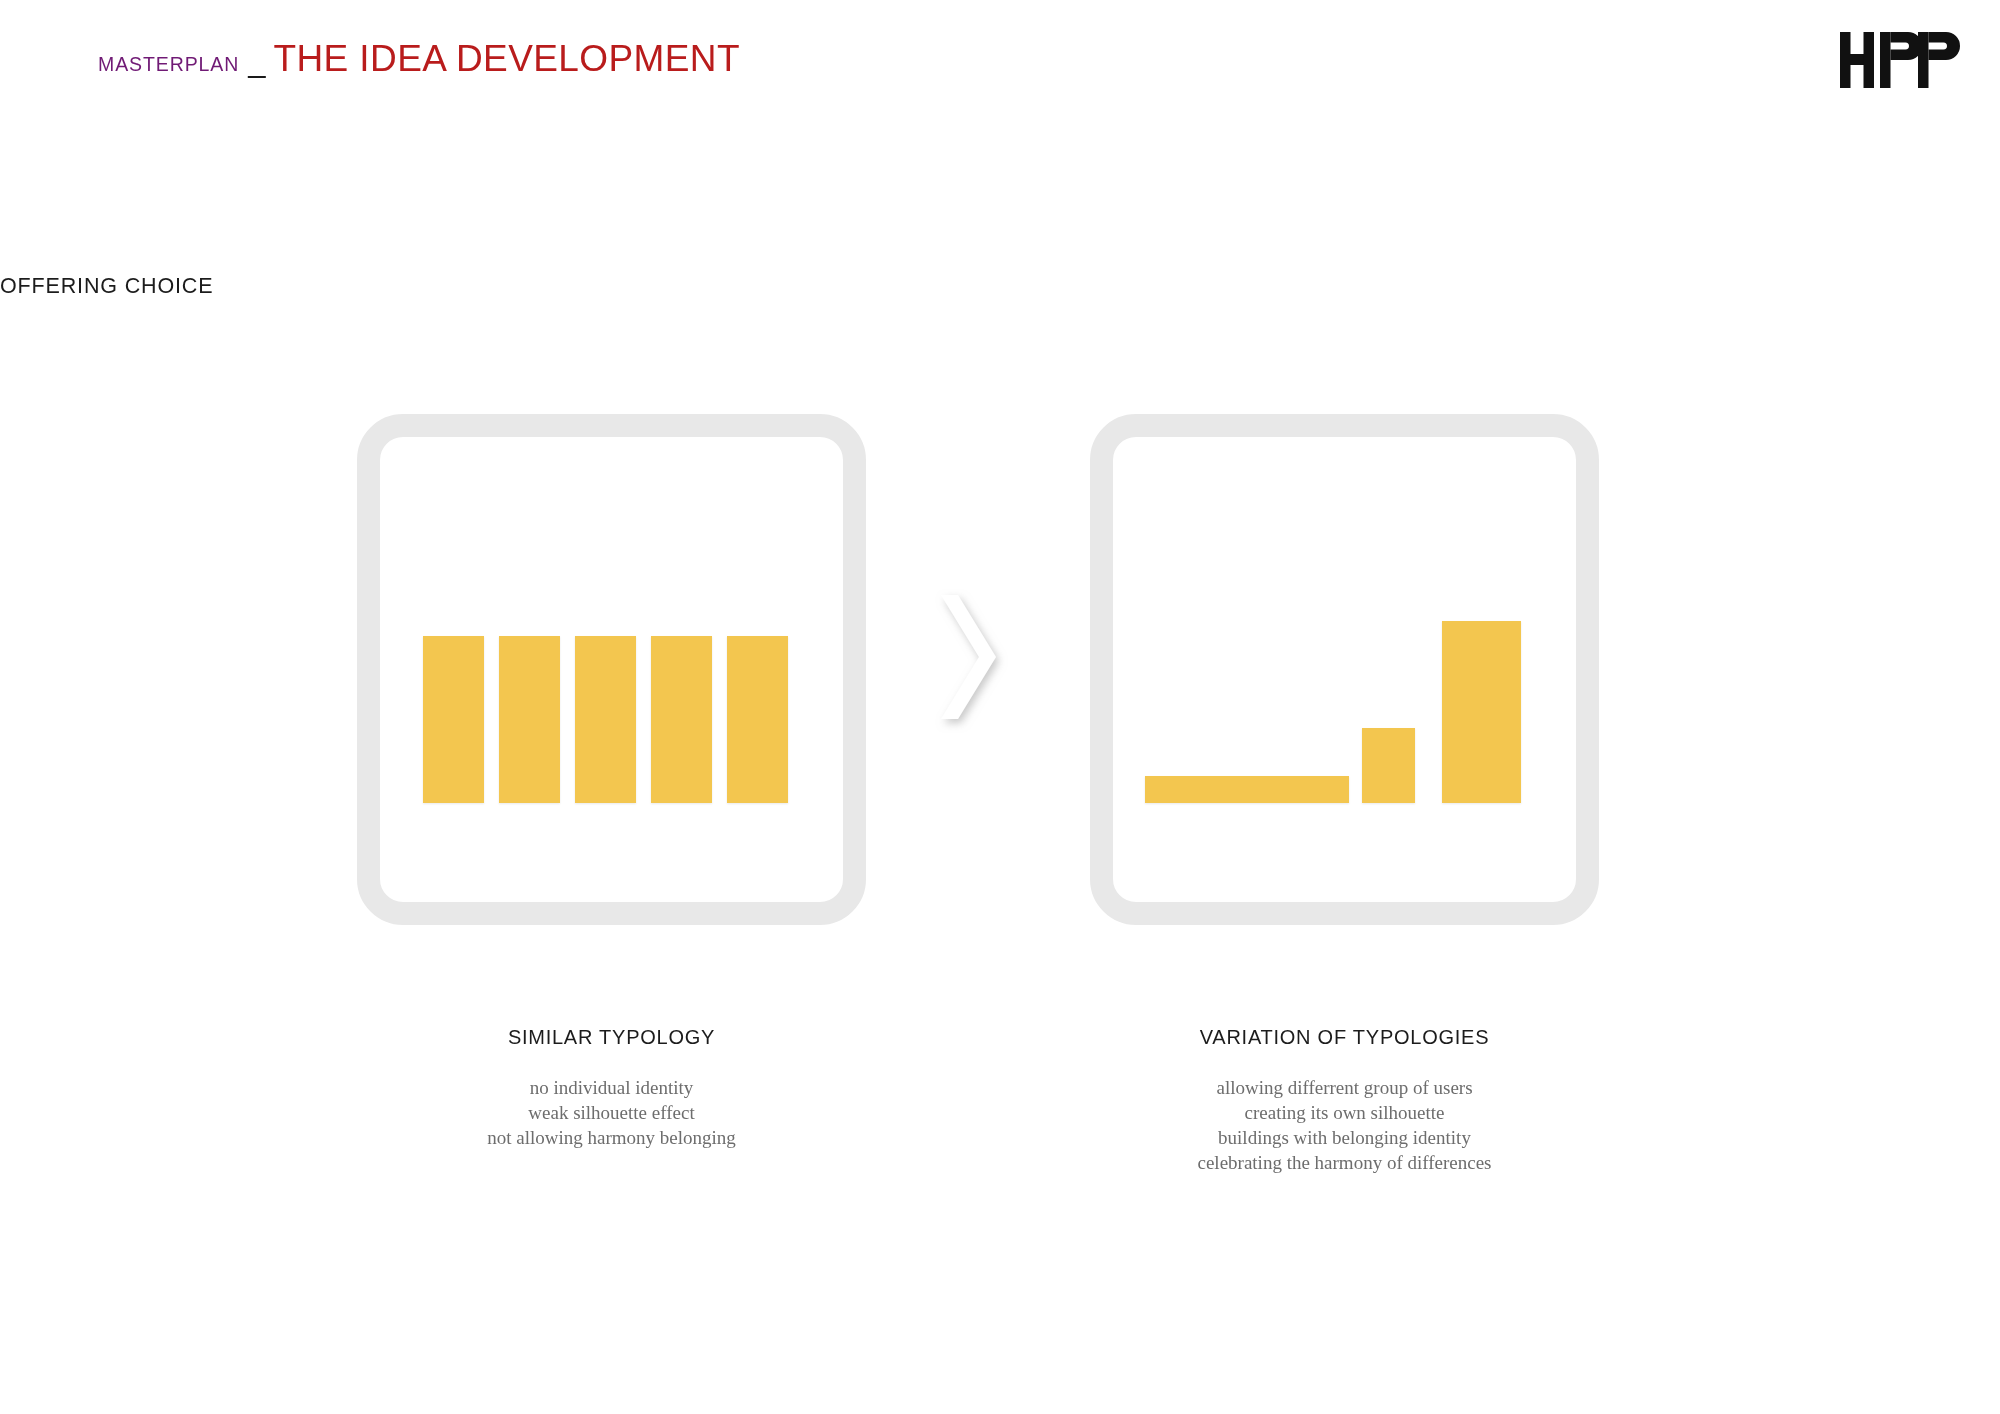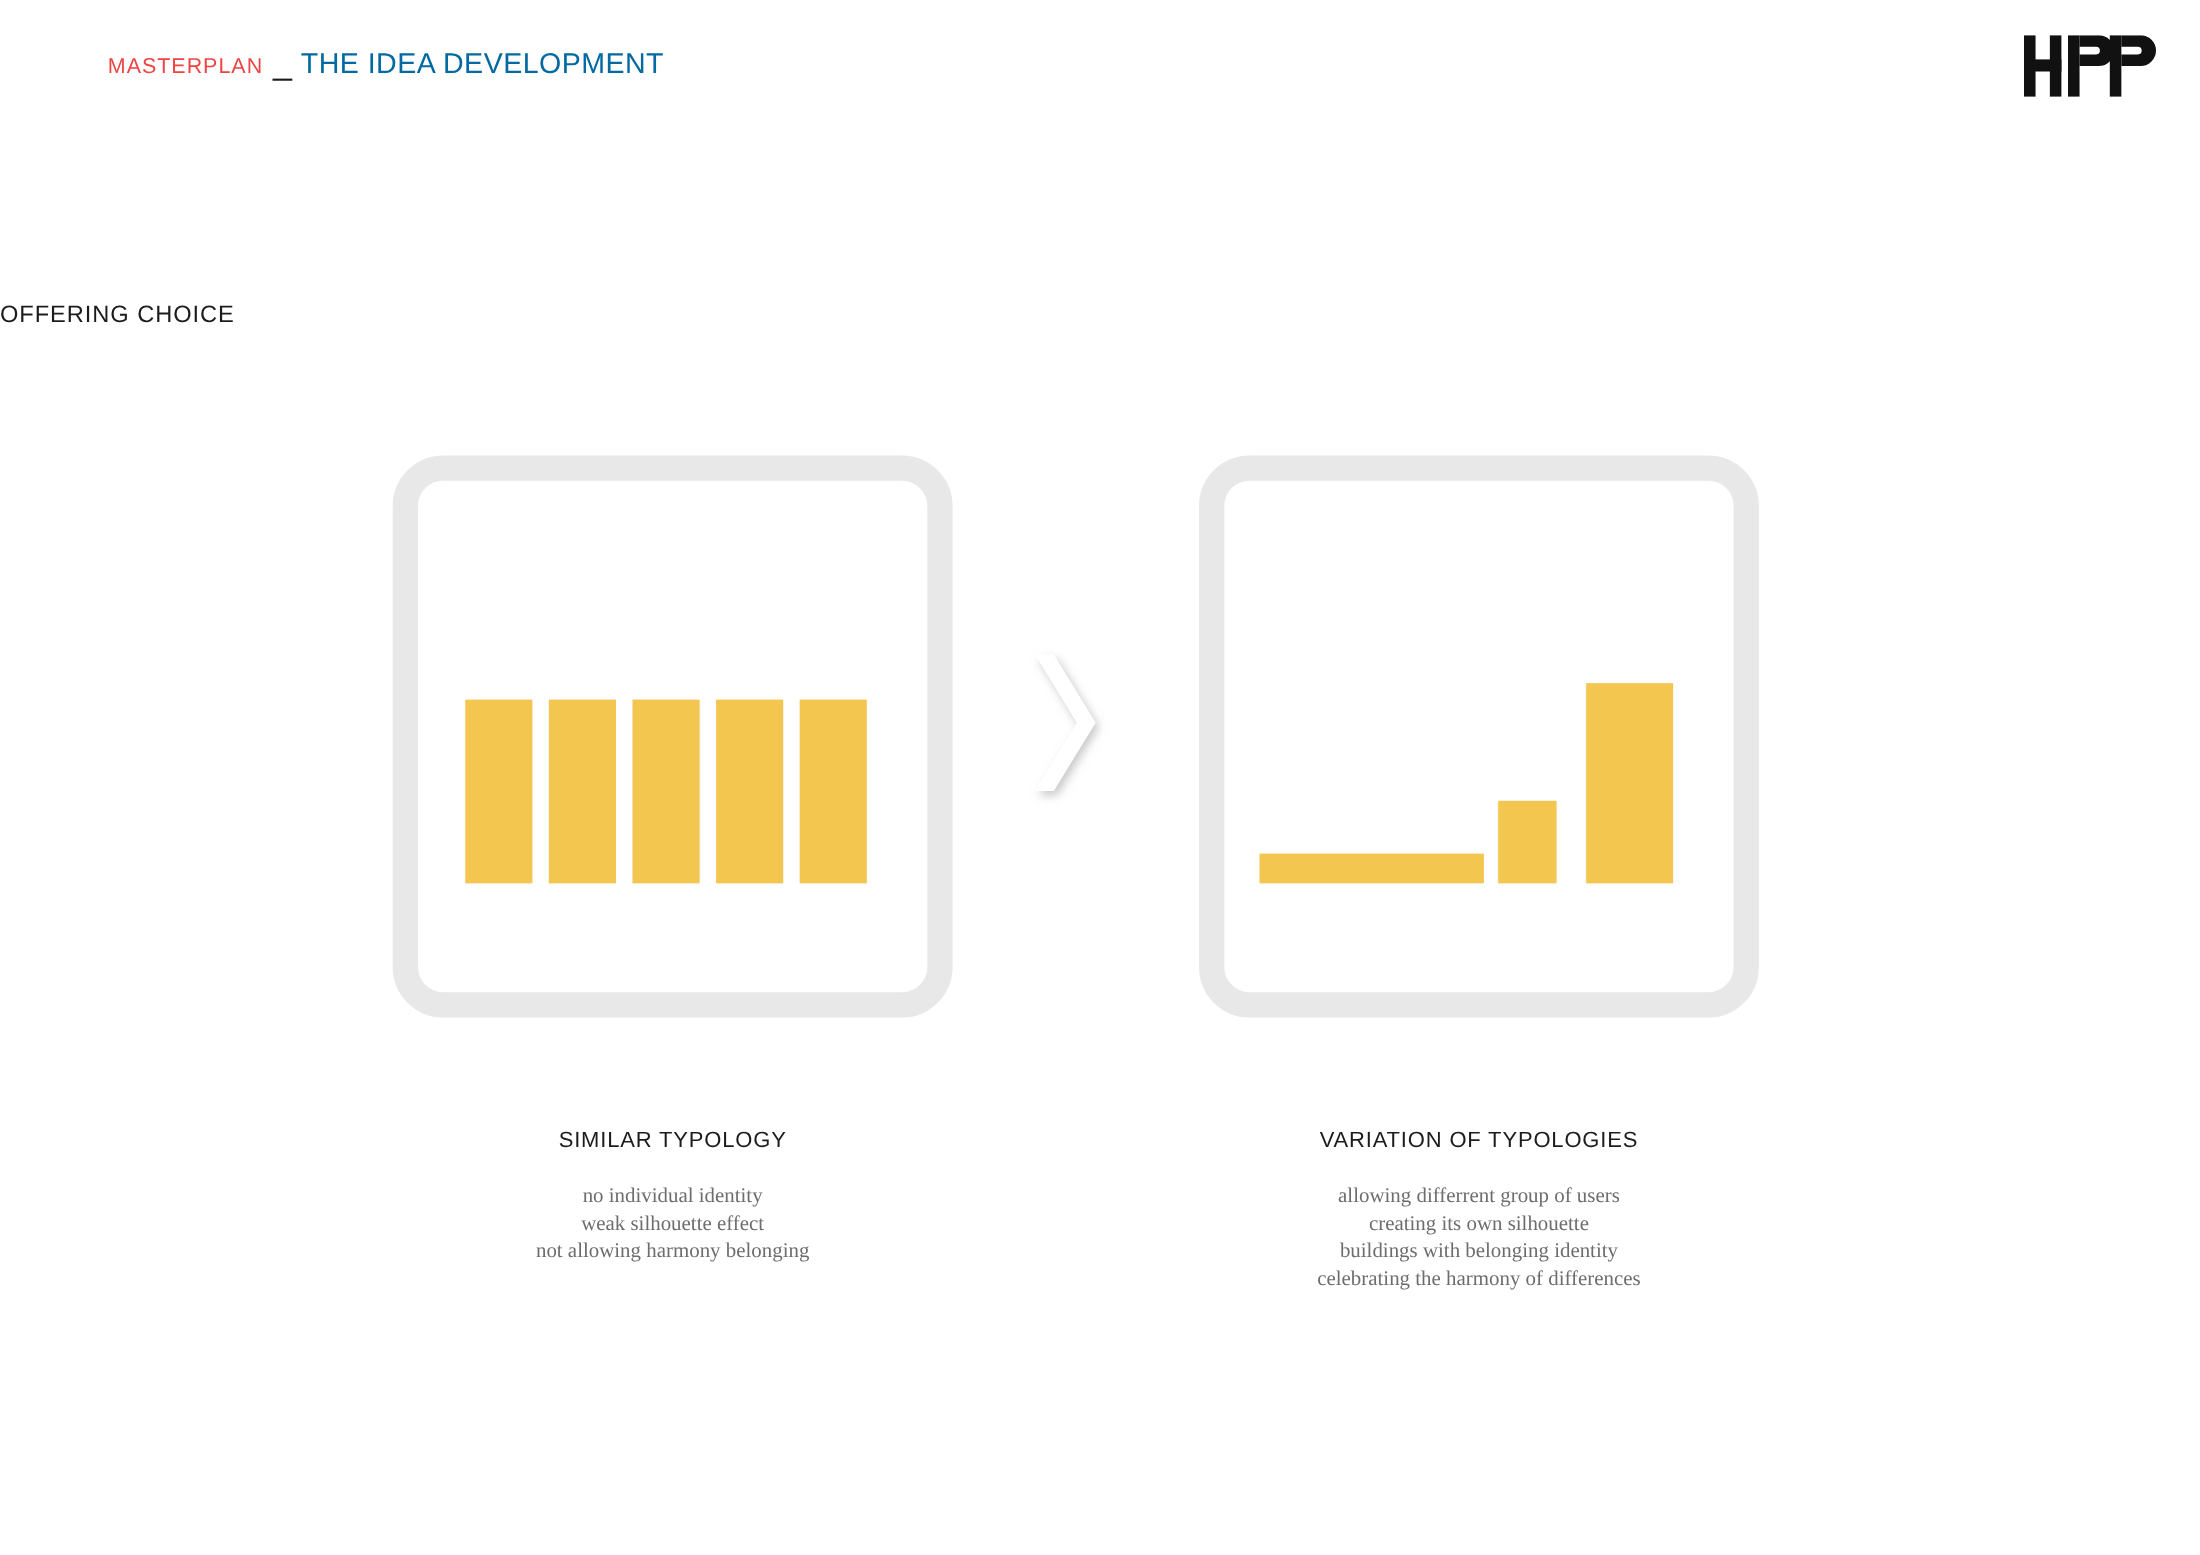--- a/index.html
+++ b/index.html
@@ -32,36 +32,36 @@
     position: absolute;
     left: 98px;
     top: 38px;
     display: flex;
     align-items: baseline;
     white-space: nowrap;
   }
   #masterplan-label {
     font-size: 19.5px;
     letter-spacing: 0.9px;
-    color: #ef4444;
+    color: #701a75;
     font-weight: 400;
     text-align: center;
   }
   #title-separator {
     font-size: 31px;
     color: #1a1a1a;
     margin-left: 9px;
     font-weight: 400;
     position: relative;
     top: 1px;
   }
   #page-title {
-    font-size: 26px;
+    font-size: 37px;
     letter-spacing: 0.4px;
-    color: #0369a1;
+    color: #b91c1c;
     font-weight: 400;
     margin-left: 8px;
   }
   #hpp-logo {
     position: absolute;
     right: 40px;
     top: 32px;
     width: 120px;
     height: 56px;
   }

